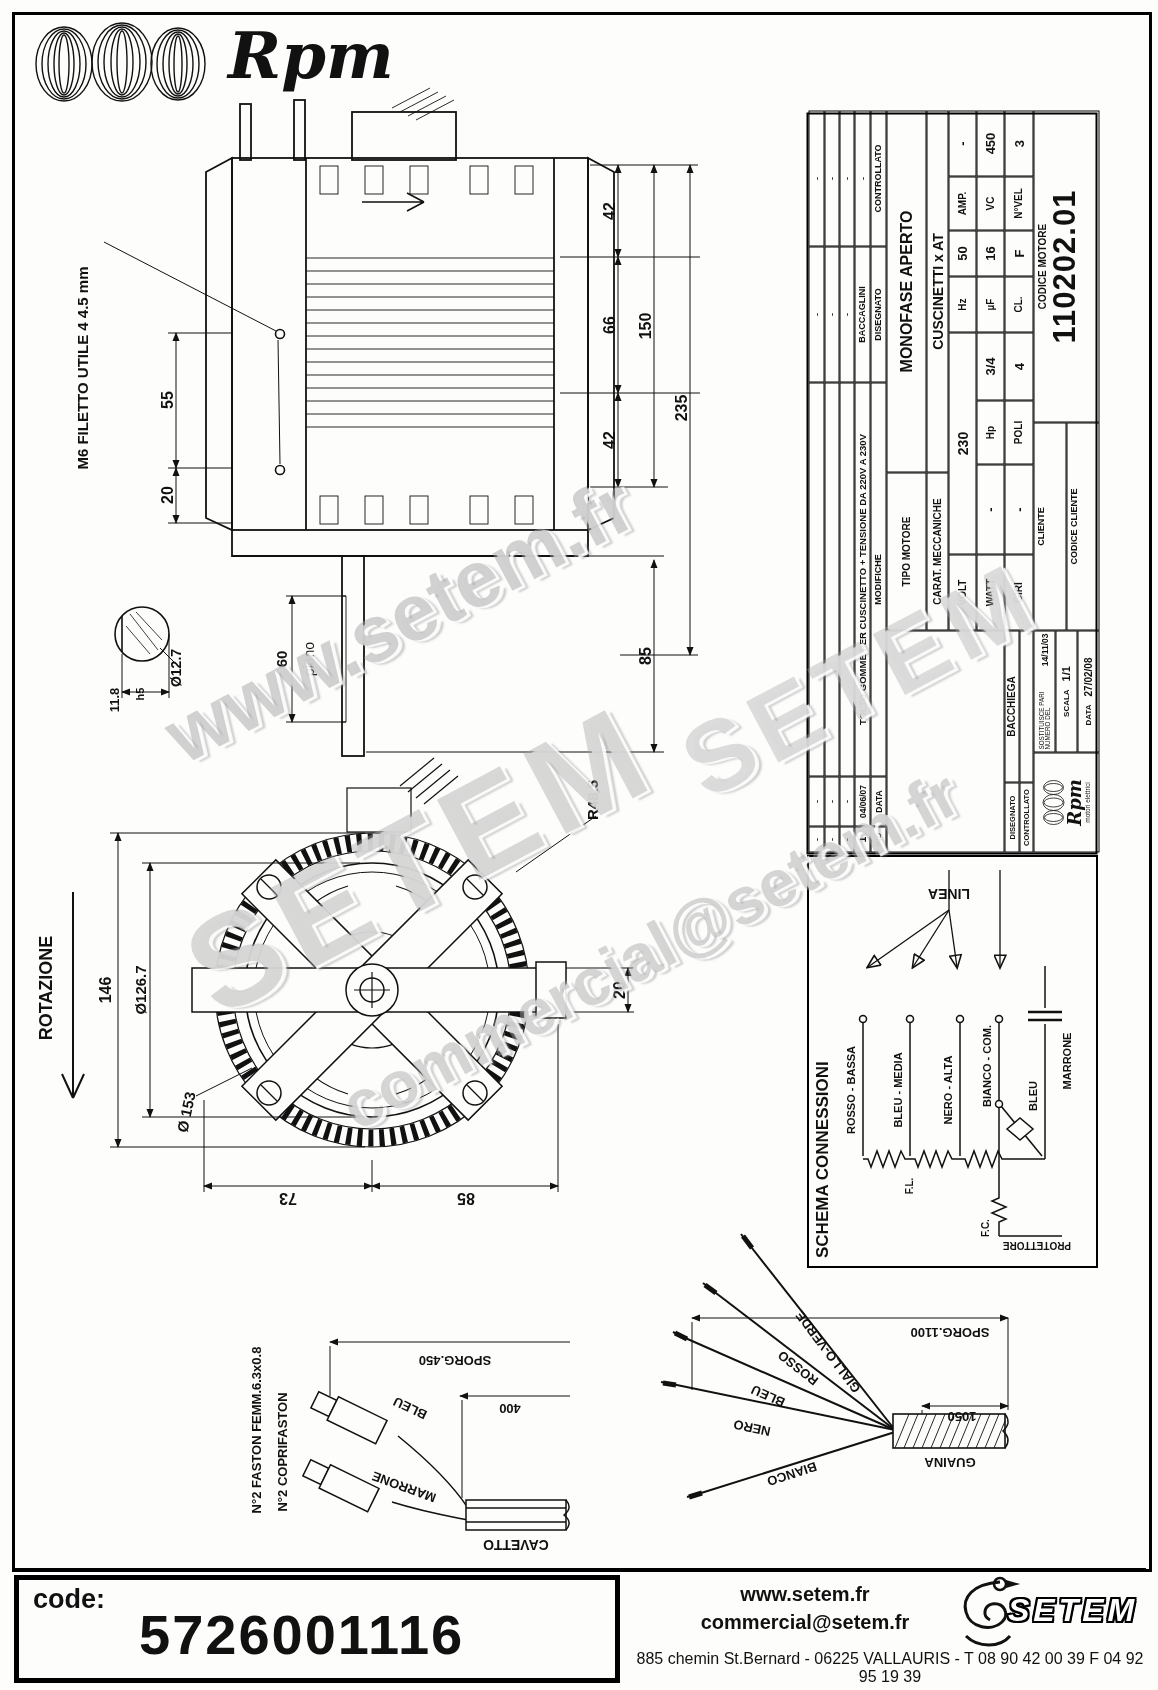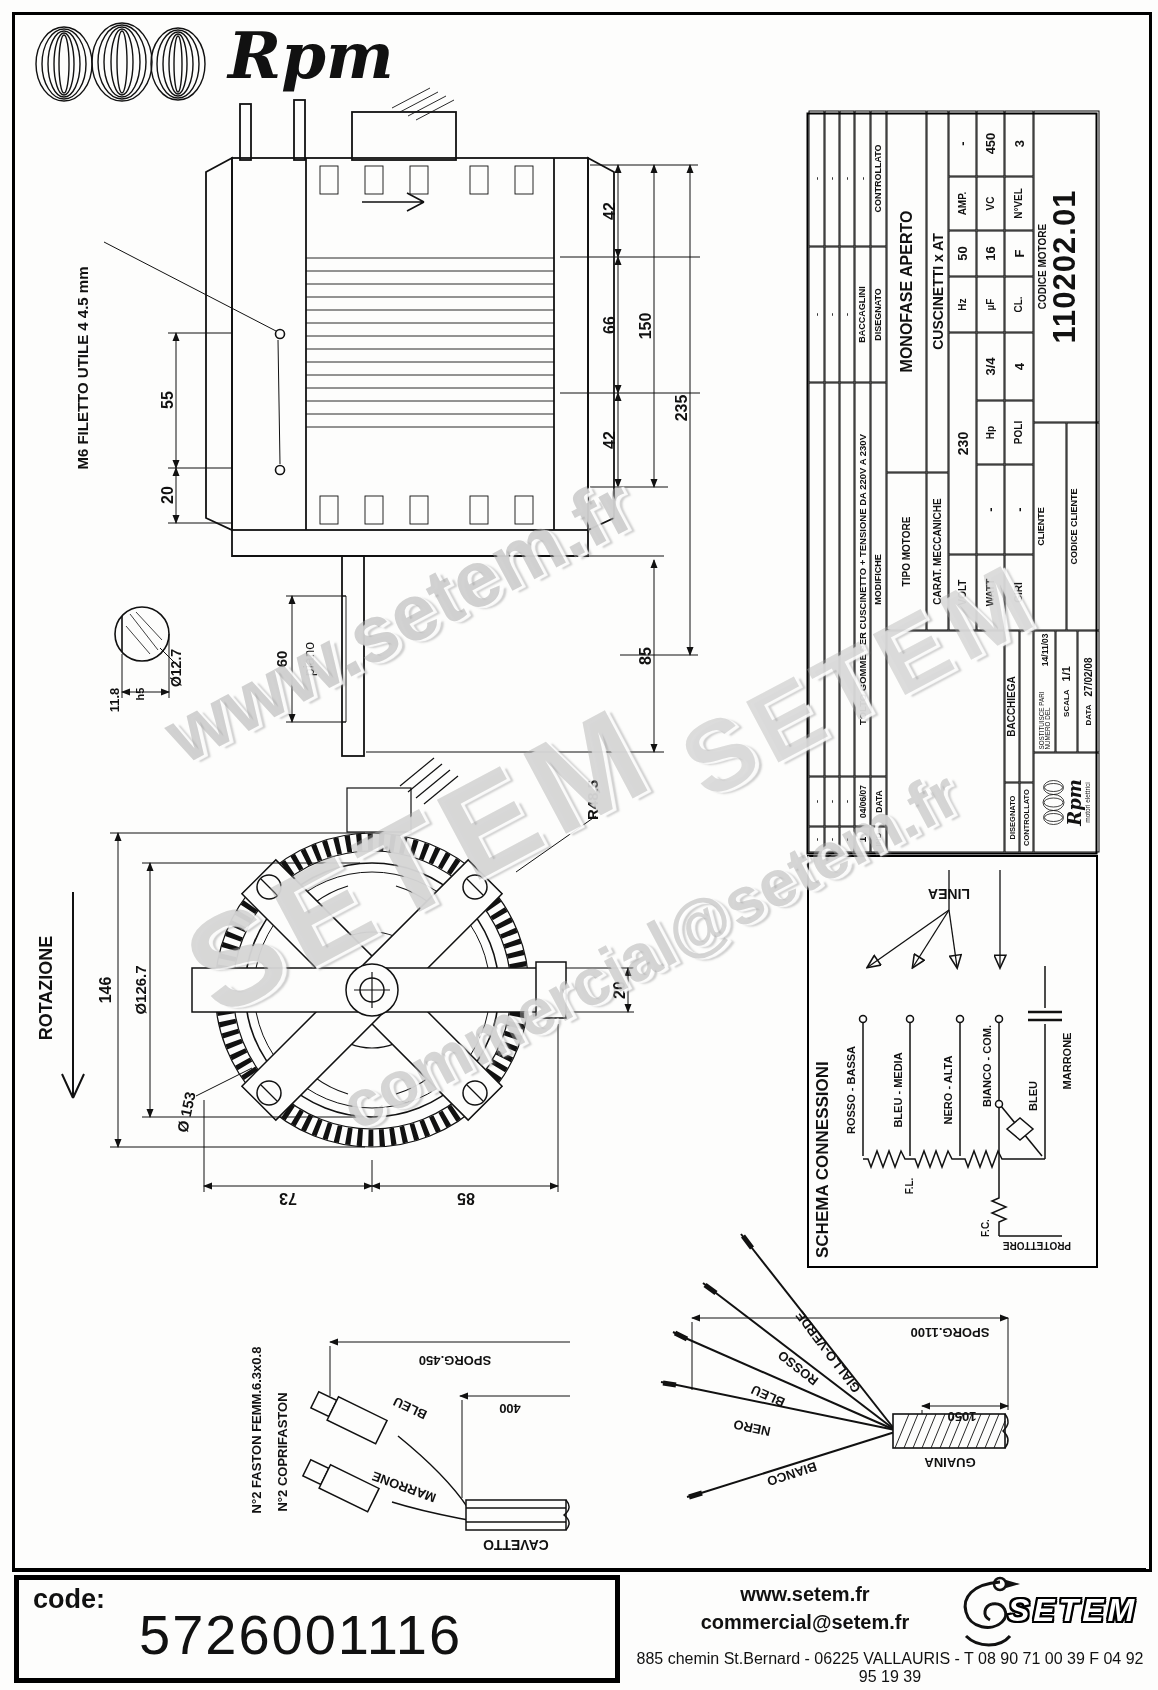--- a/index.html
+++ b/index.html
@@ -489,29 +489,29 @@
   </div>
 
   <div class="wm" style="left:400px;top:620px;font-size:80px;color:rgba(165,165,165,.5);transform:translate(-50%,-50%) rotate(-28deg);">www.setem.fr</div>
   <div class="wm" style="left:420px;top:860px;font-size:132px;color:rgba(165,165,165,.42);transform:translate(-50%,-50%) rotate(-28deg);letter-spacing:10px;">SETEM</div>
   <div class="wm" style="left:650px;top:950px;font-size:66px;color:rgba(165,165,165,.45);transform:translate(-50%,-50%) rotate(-28deg);">commercial@setem.fr</div>
   <div class="wm" style="left:860px;top:680px;font-size:100px;color:rgba(165,165,165,.38);transform:translate(-50%,-50%) rotate(-28deg);letter-spacing:8px;">SETEM</div>
 
   <div class="abs" style="left:12px;top:1568px;width:1134px;height:0;border-top:3px solid #000;"></div>
   <div class="abs" style="left:14px;top:1575px;width:606px;height:108px;border:5px solid #000;box-sizing:border-box;">
     <div class="abs" style="left:14px;top:4px;font-size:27px;font-weight:bold;">code:</div>
-    <div class="abs" style="left:120px;top:22px;font-size:56px;font-weight:normal;letter-spacing:2px;">5726001116</div>
+    <div class="abs" style="left:120px;top:22px;font-size:56px;font-weight:bold;letter-spacing:2px;">5726001116</div>
   </div>
   <div class="abs" style="left:640px;top:1583px;width:330px;text-align:center;font-size:20px;font-weight:bold;">www.setem.fr</div>
   <div class="abs" style="left:640px;top:1611px;width:330px;text-align:center;font-size:20px;font-weight:bold;">commercial@setem.fr</div>
   <svg style="left:948px;top:1576px;" width="80" height="78" viewBox="0 0 80 78">
     <g fill="none" stroke="#111" stroke-width="3">
       <path d="M52,6 C24,8 14,22 18,36 C22,52 44,56 54,46 C62,38 56,26 44,28"></path>
       <path d="M44,28 C36,30 34,40 42,44"></path>
       <path d="M18,60 C30,72 52,72 62,60"></path>
     </g>
     <circle cx="52" cy="8" r="6" fill="none" stroke="#111" stroke-width="2.5"></circle>
     <polygon points="58,4 72,8 58,12" fill="#111"></polygon>
   </svg>
   <div class="abs outl" style="left:1008px;top:1592px;font-size:32px;">SETEM</div>
-  <div class="abs" style="left:630px;top:1650px;width:520px;text-align:center;font-size:16px;">885 chemin St.Bernard  -  06225 VALLAURIS  -  T 08 90 71 00 39  F 04 92 95 19 39</div>
+  <div class="abs" style="left:630px;top:1650px;width:520px;text-align:center;font-size:16px;">885 chemin St.Bernard  -  06225 VALLAURIS  -  T 08 90 42 00 39  F 04 92 95 19 39</div>
 
 </div>
 
 </body></html>

